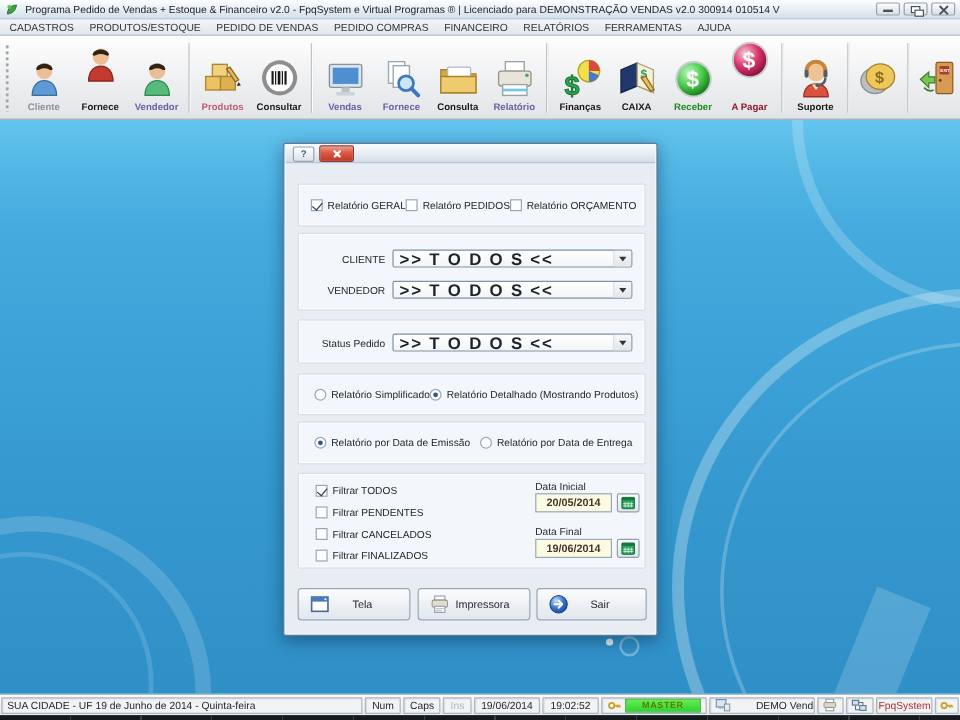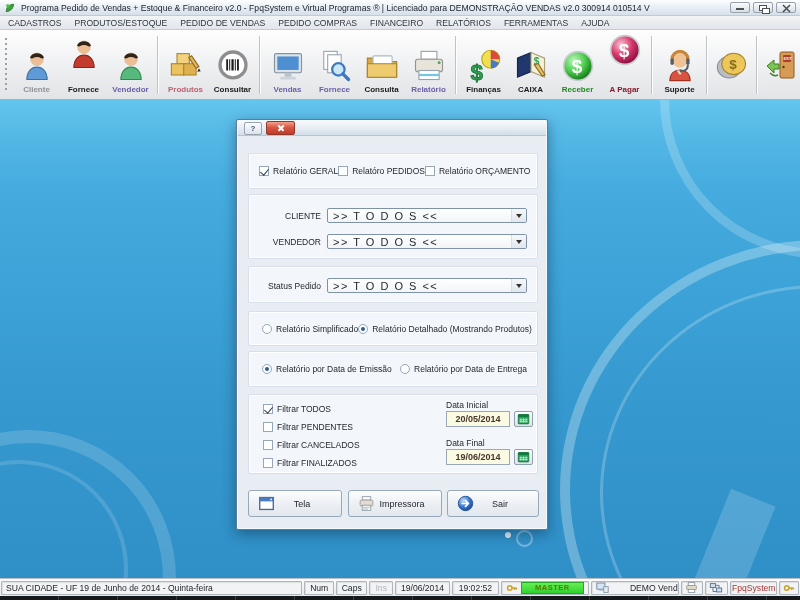--- a/index.html
+++ b/index.html
@@ -67,21 +67,21 @@
   .cbbox{width:10px;height:10px;background:#FDFEFE;border:1px solid #9AAaba;border:1px solid #97A7B7;position:relative;flex:0 0 auto;box-sizing:border-box;}
   .cb.checked .cbbox::after{content:"";position:absolute;left:2px;top:0px;width:4px;height:7px;
     border:solid #2B3B4E;border-width:0 1.8px 1.8px 0;transform:rotate(40deg);}
   .rbox{width:10px;height:10px;border:1px solid #97A7B7;border-radius:50%;background:#FDFEFE;position:relative;flex:0 0 auto;box-sizing:border-box;}
   .rb.checked .rbox::after{content:"";position:absolute;left:2px;top:2px;width:4px;height:4px;border-radius:50%;background:#2F5A8F;}
   
   .crow{position:absolute;left:0;right:0;display:flex;align-items:center;}
   .clabel{width:72px;text-align:right;margin-right:6px;flex:0 0 auto;}
   .combo{flex:1;height:15px;margin-right:10px;border:1px solid #7E93A7;border-radius:2px;
     background:linear-gradient(#FFFFFF,#F2F4F6);display:flex;align-items:center;box-sizing:border-box;}
-  .combo .cval{flex:1;font-size:11px;font-weight:normal;letter-spacing:1.5px;padding-left:5px;white-space:nowrap;overflow:hidden;}
+  .combo .cval{flex:1;font-size:14px;font-weight:bold;letter-spacing:1.5px;padding-left:5px;white-space:nowrap;overflow:hidden;}
   .combo .carrow{width:14px;height:100%;display:flex;align-items:center;justify-content:center;border-left:1px solid #D8DEE4;
     background:linear-gradient(#F6F8FA,#E2E7EC);}
   .combo .carrow i{width:0;height:0;border-left:3.5px solid transparent;border-right:3.5px solid transparent;border-top:4px solid #333;}
   
   .dfield{width:64px;height:16px;background:#FBFAE3;border:1px solid #9AA8B5;
     display:flex;align-items:center;justify-content:center;font-size:9px;font-weight:bold;box-sizing:border-box;}
   .calbtn{width:19px;height:16px;margin-left:4px;border:1px solid #8FA0AF;border-radius:2px;
     background:linear-gradient(#FDFDFE,#DEE4EA);display:flex;align-items:center;justify-content:center;box-sizing:border-box;}
   .calbtn svg{width:13px;height:12px;}
   

